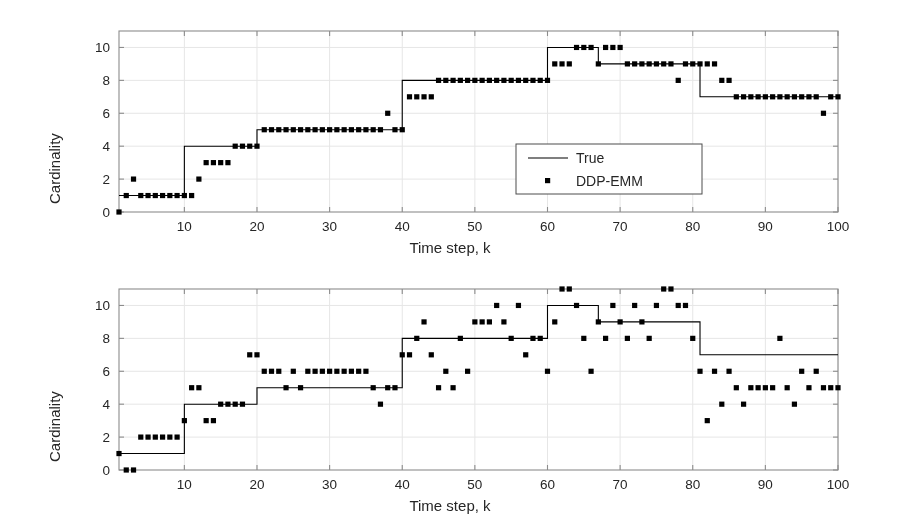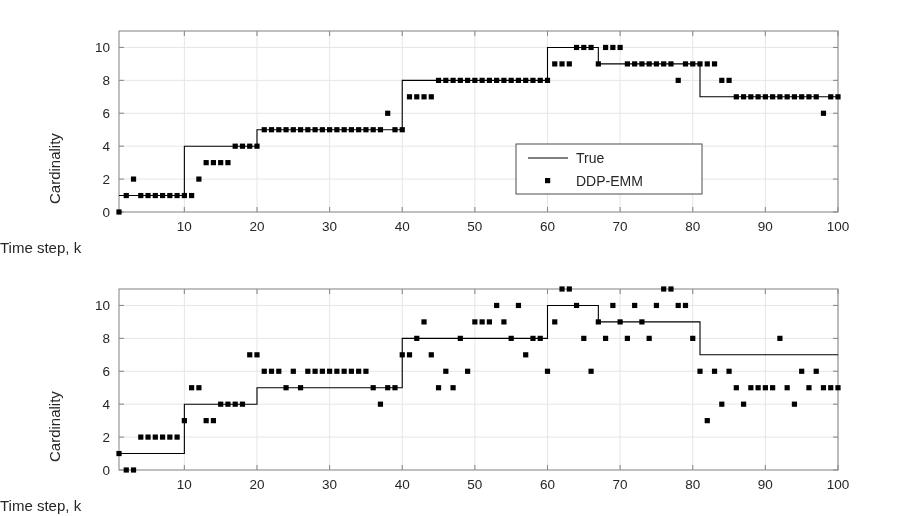--- a/index.html
+++ b/index.html
@@ -16,21 +16,21 @@
   .ylabel{
     position:absolute;
     font-size:15px;color:#262626;
     transform-origin:0 0;
     transform:rotate(-90deg);
     white-space:nowrap;
   }
   .xlabel{
     position:absolute;
     font-size:15px;color:#262626;
-    width:900px;
+    width:900px;text-align:center;
     left:0;
   }
   .tick-text{font-size:13.5px;fill:#262626;font-family:"Liberation Sans", sans-serif;}
   .legend-text{font-size:14px;fill:#262626;font-family:"Liberation Sans", sans-serif;}
 </style>
 </head>
 <body>
 
 <div class="page">
 

